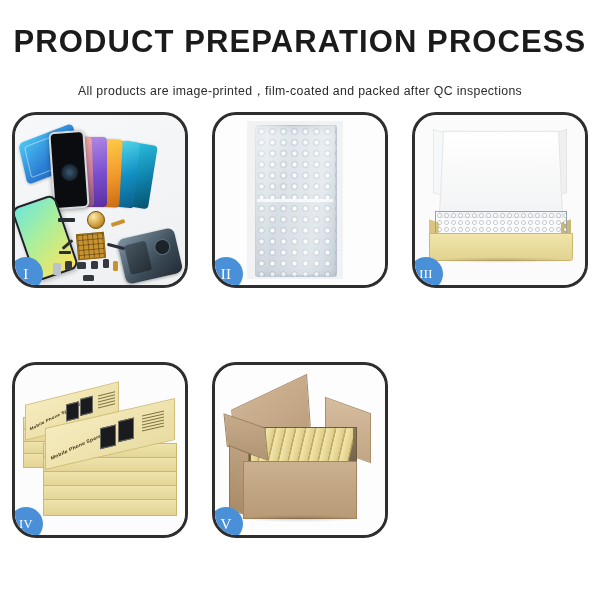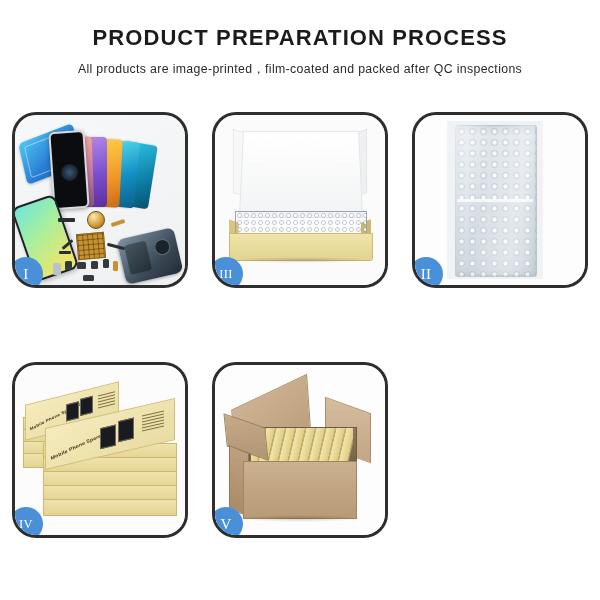--- a/index.html
+++ b/index.html
@@ -7,30 +7,30 @@
     width:600px; height:600px;
     background:#ffffff;
     font-family:"Liberation Sans", sans-serif;
     overflow:hidden;
     position:relative;
   }
 
   
   #header { padding-top:26px; text-align:center; }
   #main-title {
-    font-size:22px;
+    font-size:31px;
     font-weight:bold;
     letter-spacing:1.1px;
     color:#1b1b1b;
     line-height:1.05;
     white-space:nowrap;
     text-align:center;
   }
   #sub-title {
-    margin-top:12px;
+    margin-top:24px;
     font-size:12.3px;
     color:#2a2a2a;
     letter-spacing:.35px;
     white-space:nowrap;
   }
 
   
   #panel-grid {
     position:absolute;
     left:0; top:104px;
@@ -329,43 +329,43 @@
         <div class="sm s5"></div>
         <div class="sm s6"></div>
         <div class="sm s7"></div>
       </div>
       <div class="badge">I</div>
     </div>
   </div>
 
   <div class="panel-cell">
     <div class="panel">
+      <div class="panel-inner p2">
+        <div class="bw-bg"></div>
+        <div class="bubble-wrap"></div>
+        <div class="bw-sheen"></div>
+        <div class="bw-seam"></div>
+      </div>
+      <div class="badge">II</div>
+    </div>
+  </div>
+
+  <div class="panel-cell">
+    <div class="panel">
       <div class="panel-inner p3">
         <div class="lid-flapL"></div>
         <div class="lid-flapR"></div>
         <div class="lid-back"></div>
         <div class="tray-lipL"></div>
         <div class="tray-lipR"></div>
         <div class="tray-top"></div>
         <div class="tray-front"></div>
         <div class="tray-shadow"></div>
       </div>
       <div class="badge small">III</div>
-    </div>
-  </div>
-
-  <div class="panel-cell">
-    <div class="panel">
-      <div class="panel-inner p2">
-        <div class="bw-bg"></div>
-        <div class="bubble-wrap"></div>
-        <div class="bw-sheen"></div>
-        <div class="bw-seam"></div>
-      </div>
-      <div class="badge">II</div>
     </div>
   </div>
 
   <div class="panel-cell">
     <div class="panel">
       <div class="panel-inner p4">
         <div class="stack">
 
           <div class="kbox" style="left:0px; top:38px; width:96px; height:13px;"></div>
           <div class="kbox" style="left:0px; top:50px; width:96px; height:13px;"></div>

